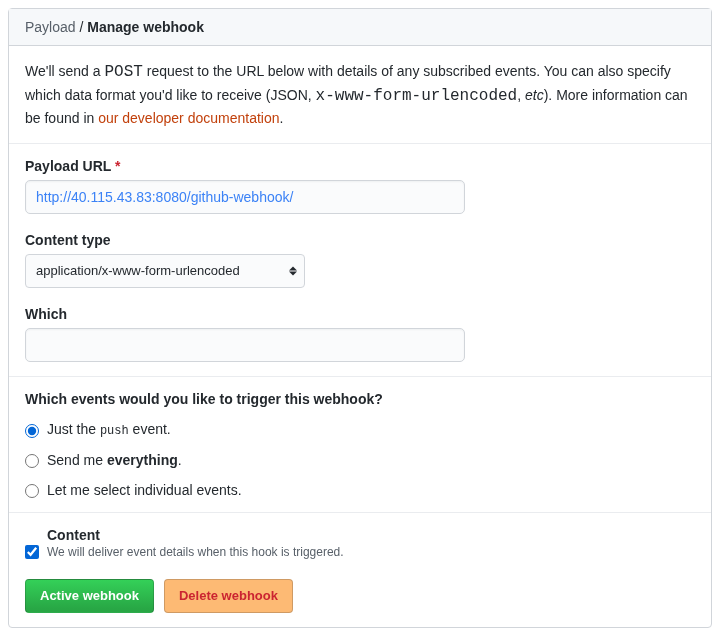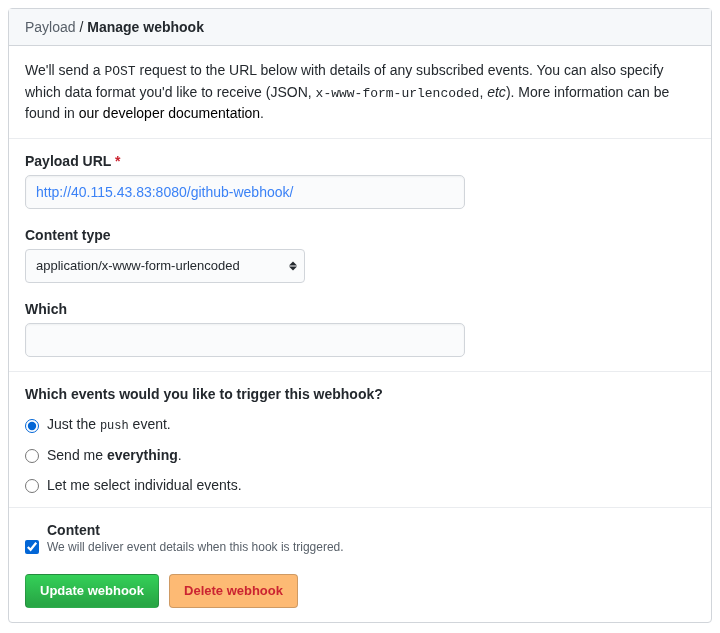--- a/index.html
+++ b/index.html
@@ -24,24 +24,24 @@
     .panel-header a { color: #586069; text-decoration: none; }
     .panel-header .strong { font-weight: 600; color: #24292e; }
     .panel-section {
       padding: 14px 16px;
       border-bottom: 1px solid #eaecef;
     }
     .panel-section:last-child { border-bottom: none; }
     .intro { color: #24292e; line-height: 1.5; }
     .intro code {
       font-family: SFMono-Regular, Consolas, "Liberation Mono", Menlo, monospace;
-      font-size: 13px;
+      font-size: 16px;
       background: transparent;
     }
-    .intro a { color: #000000; text-decoration: none; }
+    .intro a { color: #c2410c; text-decoration: none; }
     .form-group { margin-bottom: 18px; }
     .form-group:last-child { margin-bottom: 0; }
     .form-label {
       display: block;
       font-weight: 600;
       margin-bottom: 6px;
       font-size: 14px;
     }
     .req { color: #cb2431; }
     .form-control {
@@ -212,18 +212,18 @@
   <div class="panel-section">
     <div class="check-row">
       <input type="checkbox" checked="" style="">
       <div>
         <label style="font-weight:600;">Content</label>
         <div class="check-desc">We will deliver event details when this hook is triggered.</div>
       </div>
     </div>
 
     <div class="actions">
-      <button class="btn btn-primary">Update webhook</button>
+      <button class="btn btn-primary">Active webhook</button>
       <button class="btn btn-danger">Delete webhook</button>
     </div>
   </div>
 
 </div>
 
 </body></html>

